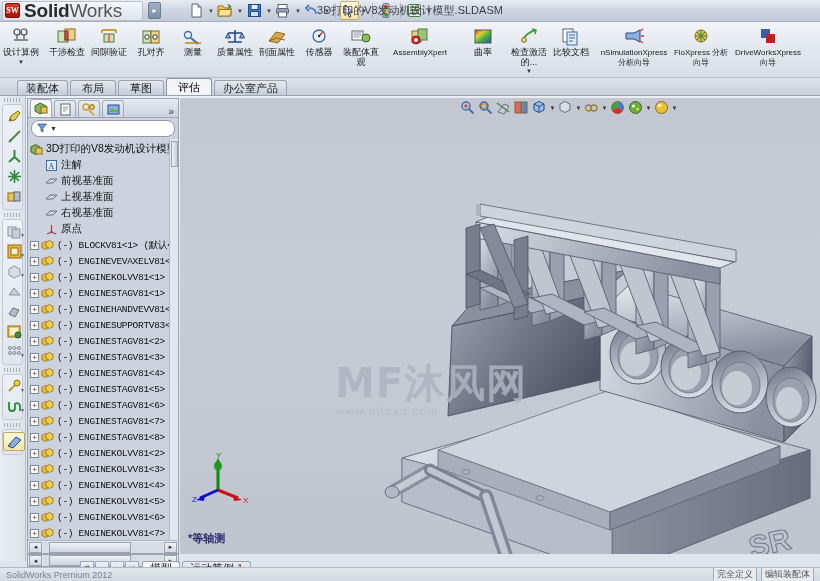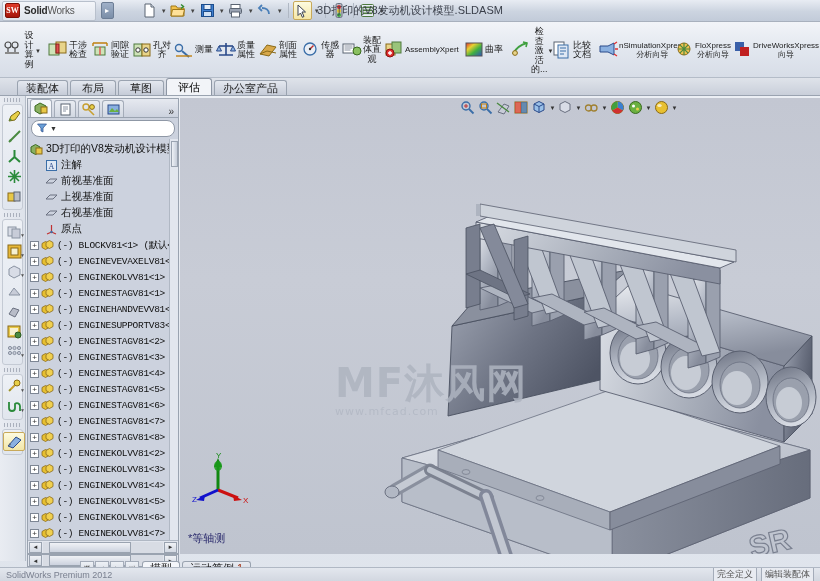--- a/index.html
+++ b/index.html
@@ -31,21 +31,21 @@
     border:1px solid #b8c0cc; border-radius:2px;
   }
   .sw-mark {
     width:15px; height:15px; margin-right:4px;
     background: linear-gradient(180deg,#e03b2a 0%, #a5150a 100%);
     border:1px solid #7d0f06; border-radius:2px;
     color:#fff; font-size:8px; font-weight:bold;
     display:flex; align-items:center; justify-content:center;
     font-family:"Liberation Serif", serif;
   }
-  .sw-name { font-size:10px; color:#2b2b2b; letter-spacing:-0.2px; }
+  .sw-name { font-size:19px; color:#2b2b2b; letter-spacing:-0.2px; }
   .sw-name b { font-weight:bold; }
   .sw-name span { font-weight:normal; color:#555; }
   .sw-arrow {
     margin-left:5px; width:13px; height:17px;
     background: linear-gradient(180deg,#9fb0c8 0%, #7b8ea8 100%);
     border:1px solid #6c7d95; border-radius:2px;
     color:#fff; font-size:8px; display:flex; align-items:center; justify-content:center;
   }
   .qat { display:flex; align-items:center; margin-left:26px; gap:1px; }
   .qbtn {
@@ -63,21 +63,21 @@
   
   .ribbon {
     position:absolute; left:0; top:22px; width:820px; height:56px;
     background: linear-gradient(180deg,#f2f4f8 0%, #e2e7ef 50%, #d7dde7 100%);
     border-bottom:1px solid #b4bcc8;
     display:flex; align-items:flex-start; padding-top:2px;
   }
   .rgroup { display:flex; align-items:flex-start; height:54px; }
   .rsep { width:1px; height:46px; background:#c2c9d4; margin:2px 2px 0 2px; }
   .rbtn {
-    width:42px; min-height:50px; display:flex; flex-direction:row;
+    width:42px; min-height:50px; display:flex; flex-direction:column;
     align-items:center; padding-top:2px; cursor:default;
     border:1px solid transparent; border-radius:2px;
   }
   .rbtn.wide { width:58px; }
   .rbtn.xwide { width:76px; }
   .rbtn .ic { width:22px; height:20px; margin-bottom:1px; position:relative; }
   .rbtn .lb {
     font-size:9px; line-height:9.5px; color:#1b1b1b; text-align:center;
     width:100%; word-break:break-all;
   }
@@ -210,21 +210,21 @@
     font-family:"DejaVu Sans", sans-serif;
   }
   .watermark .sub {
     display:block; font-size:11px; letter-spacing:1px; color:#b2b8c4;
     margin-top:-6px; font-weight:normal;
   }
 
   .triad { position:absolute; left:10px; bottom:48px; width:60px; height:56px; }
   .viewlabel {
     position:absolute; left:8px; bottom:8px;
-    font-size:11px; font-weight:normal; color:#2c2c6e;text-align:center;
+    font-size:11px; font-weight:bold; color:#2c2c6e;text-align:center;
   }
 
   
   .hscroll {
     position:absolute; left:27px; top:554px; width:152px; height:13px;
     background:#e2e6ee; border:1px solid #9aa3b0; display:flex; align-items:center;
   }
   .bottomtabs {
     position:absolute; left:80px; top:560px; height:15px;
     display:flex; align-items:center;

